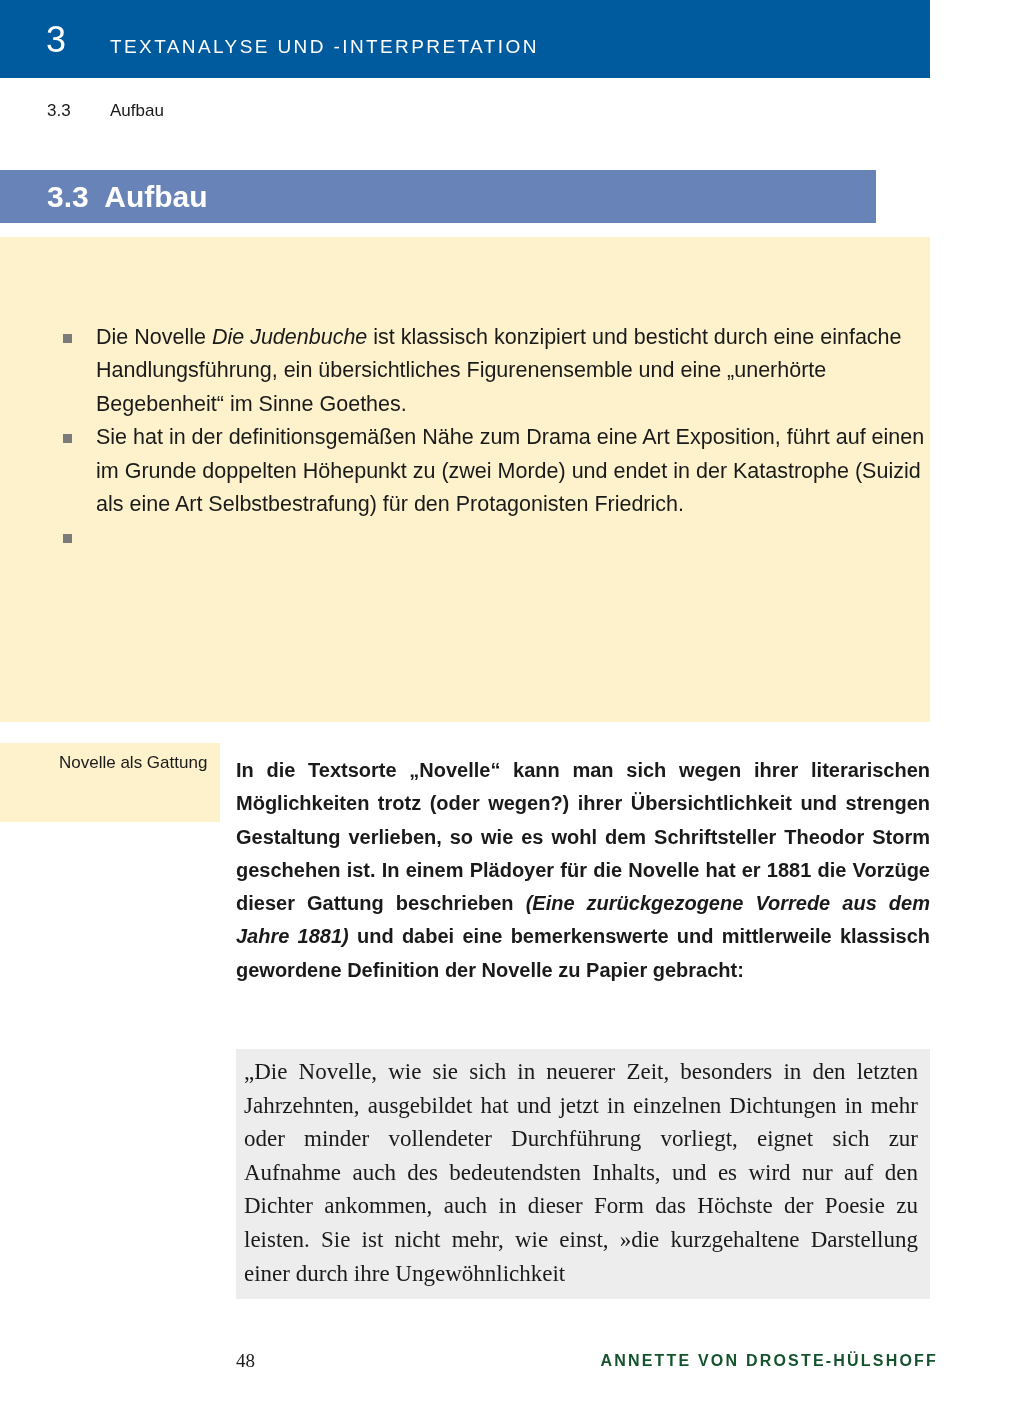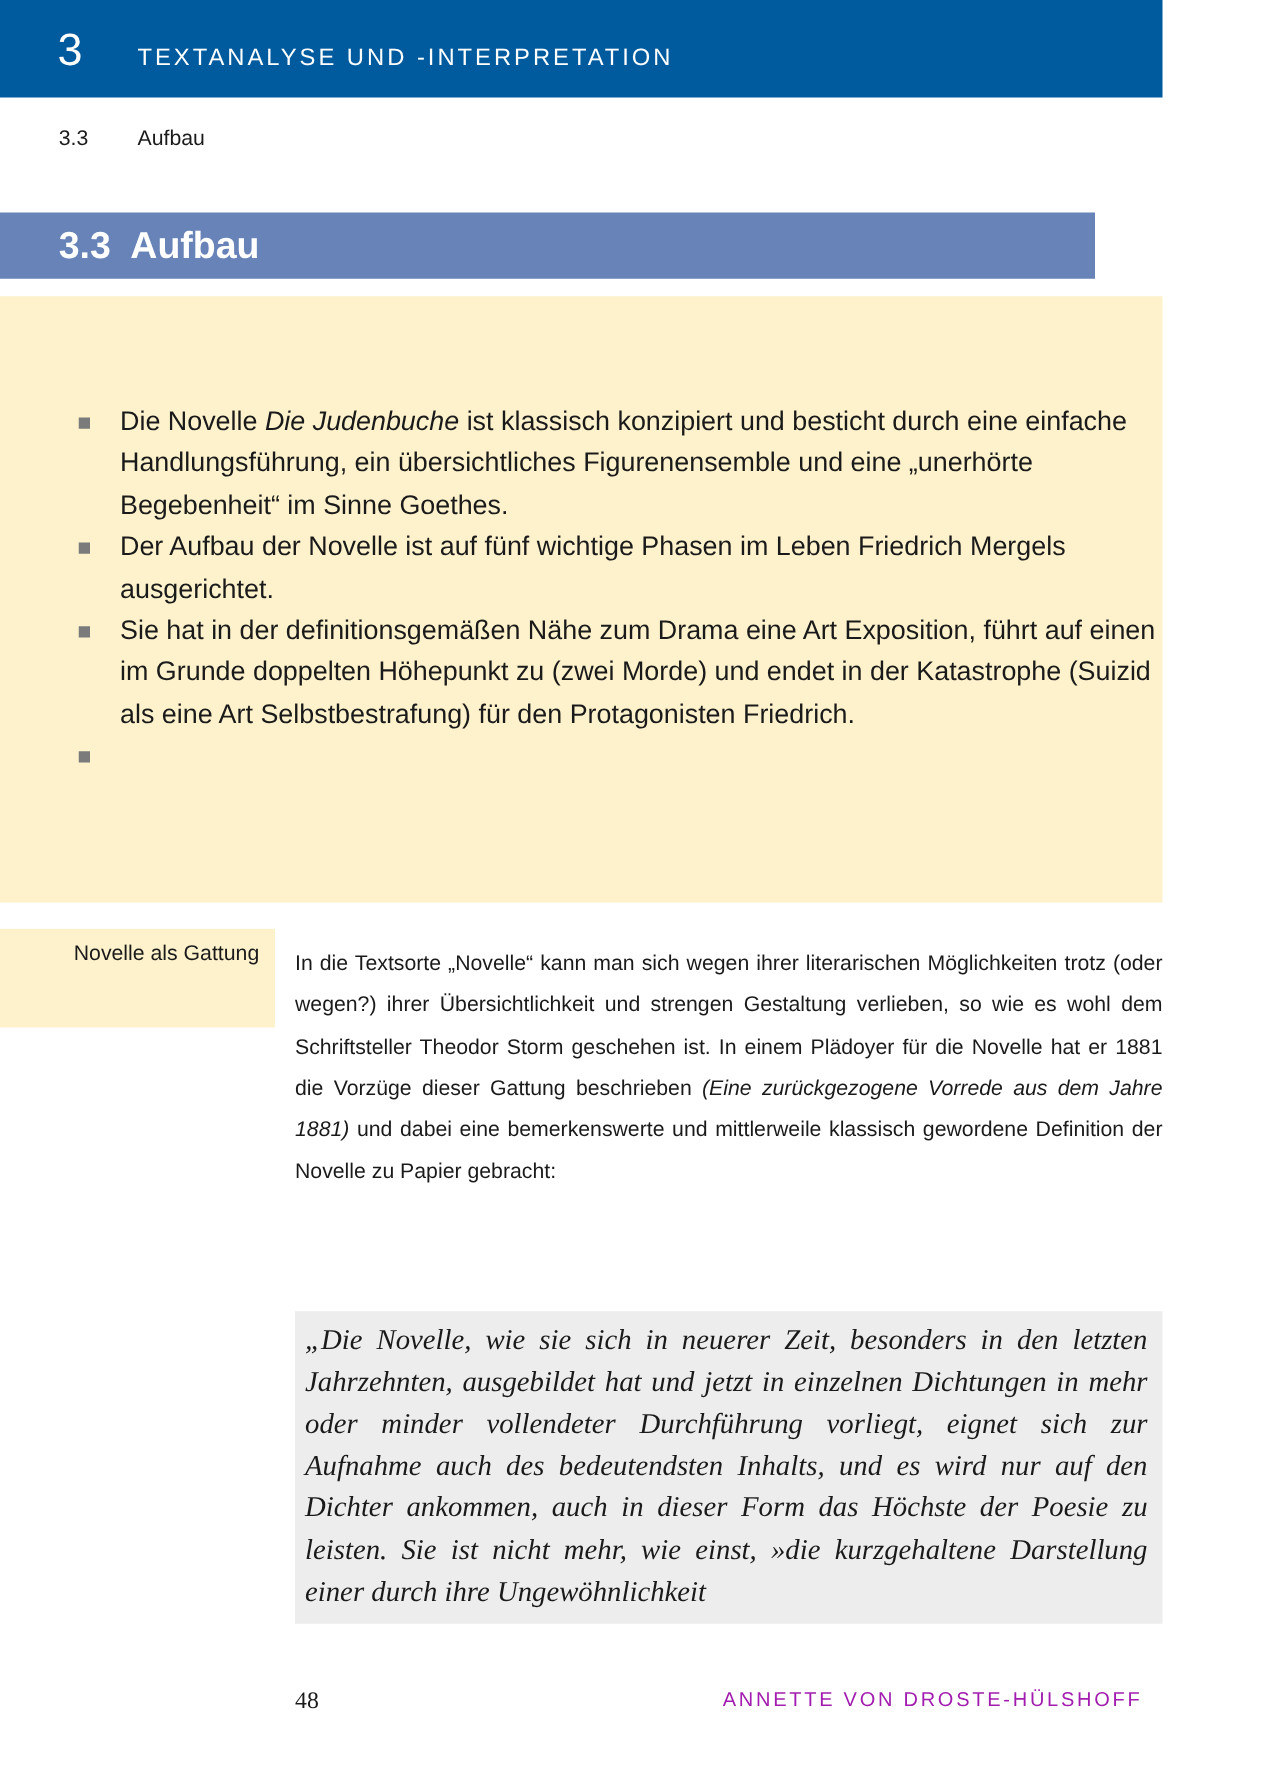--- a/index.html
+++ b/index.html
@@ -13,26 +13,26 @@
   .running-head .lbl { position:absolute; left:110px; }
   .section-bar { position:absolute; left:0; top:170px; width:876px; height:53px; background:#6783b8; color:#fff; }
   .section-bar .txt { position:absolute; left:47px; top:10px; font-size:30px; font-weight:bold; line-height:34px; }
   .summary { position:absolute; left:0; top:237px; width:930px; height:485px; background:#fdf2cc; }
   .summary h3 { position:absolute; left:47px; top:12px; margin:0; font-size:22px; font-weight:bold; line-height:30px; }
   .summary ul { position:absolute; left:0; top:68px; margin:16px; padding:0; list-style:none; width:930px; }
   .summary li { position:relative; padding-left:80px; padding-right:14px; font-size:21.5px; line-height:33.4px; }
   .summary li .bullet { position:absolute; left:47px; top:13px; width:9px; height:9px; background:#7b7b7b; }
   .margin-note { position:absolute; left:0; top:743px; width:220px; height:79px; background:#fdf2cc; }
   .margin-note .txt { position:absolute; left:47px; top:7px; font-size:17px; line-height:25px; width:160px;margin-left:12px; }
-  .body-text { position:absolute; left:236px; top:754px; width:694px; font-size:17px; line-height:33.3px; text-align:justify; }
-  .quote { position:absolute; left:236px; top:1049px; width:694px; height:250px; background:#ededed;font-style:italic; }
+  .body-text { position:absolute; left:236px; top:754px; width:694px; font-size:20px; line-height:33.3px; text-align:justify;font-weight:bold; }
+  .quote { position:absolute; left:236px; top:1049px; width:694px; height:250px; background:#ededed; }
   .quote .txt { position:absolute; left:8px; top:6px; width:674px; font-family:"Liberation Serif", serif;
                 font-size:23px; line-height:33.6px; text-align:justify; }
   .footer-page { position:absolute; left:236px; top:1350px; font-family:"Liberation Serif", serif; font-size:19px; }
-  .footer-author { position:absolute; right:110px; top:1352px; font-size:16px; letter-spacing:2.2px; color:#a21caf; }
+  .footer-author { position:absolute; right:86px; top:1352px; font-size:16px; letter-spacing:2.2px; color:#14532d;font-weight:bold; }
   i { font-style:italic; }
 </style>
 </head>
 <body>
 
 <div class="top-bar">
   <span class="chap-num">3</span>
   <span class="chap-title">TEXTANALYSE UND -INTERPRETATION</span>
 </div>
 
@@ -46,24 +46,20 @@
 </div>
 
 <div class="summary">
   <ul>
     <li>
       <span class="bullet"></span>
       <span>Die Novelle </span><i>Die Judenbuche</i><span> ist klassisch konzipiert und besticht durch eine einfache Handlungsführung, ein übersichtliches Figurenensemble und eine „unerhörte Begebenheit“ im Sinne Goethes.</span>
     </li>
     <li>
       <span class="bullet"></span>
-      <span>Der Aufbau der Novelle ist auf fünf wichtige Phasen im Leben Friedrich Mergels ausgerichtet.</span>
-    </li>
-    <li>
-      <span class="bullet"></span>
       <span>Sie hat in der definitionsgemäßen Nähe zum Drama eine Art Exposition, führt auf einen im Grunde doppelten Höhepunkt zu (zwei Morde) und endet in der Katastrophe (Suizid als eine Art Selbstbestrafung) für den Protagonisten Friedrich.</span>
     </li>
     <li>
       <span class="bullet"></span>
     </li>
   </ul>
 </div>
 
 <div class="margin-note">
   <div class="txt">Novelle als Gattung</div>

